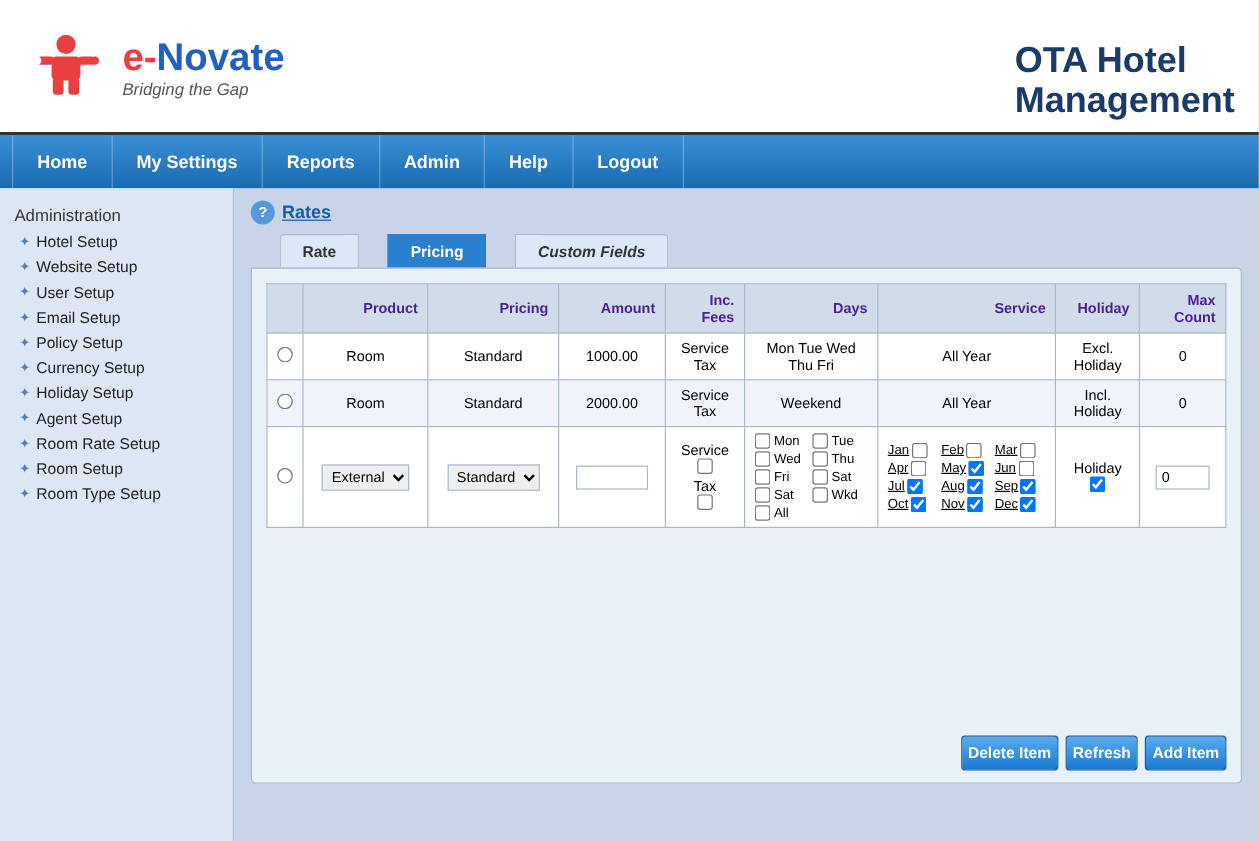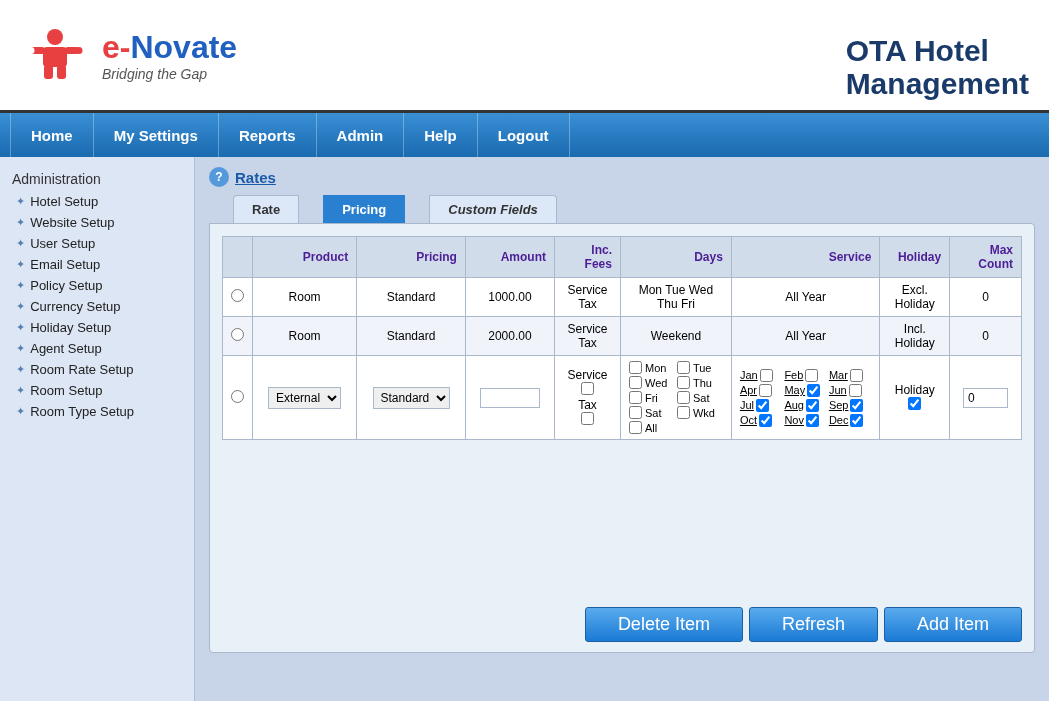--- a/index.html
+++ b/index.html
@@ -158,34 +158,35 @@
 
     .months-grid {
       display: grid; grid-template-columns: repeat(3, 1fr);
       gap: 2px;
     }
     .month-item { display: flex; align-items: center; gap: 2px; font-size: 11px; text-decoration: underline; }
 
     select.table-select {
       font-size: 12px; padding: 2px 3px;
       border: 1px solid #aab8cc;
+      text-align: center;
     }
     input.table-input {
       width: 60px; font-size: 12px; padding: 2px 4px;
       border: 1px solid #aab8cc;
     }
 
     
     .bottom-actions {
       position: absolute; bottom: 10px; right: 12px;
       display: flex; gap: 6px;
     }
     .btn {
-      padding: 6px 32px;
-      font-size: 18px; font-weight: normal;
+      padding: 6px 5px;
+      font-size: 13px; font-weight: bold;
       border: 1px solid #1a60a0;
       border-radius: 3px;
       cursor: pointer;
       background: linear-gradient(180deg, #5aabee 0%, #1a7ad4 100%);
       color: #fff;
     }
 
     
     .person-svg { width: 60px; height: 60px; }
   </style>

